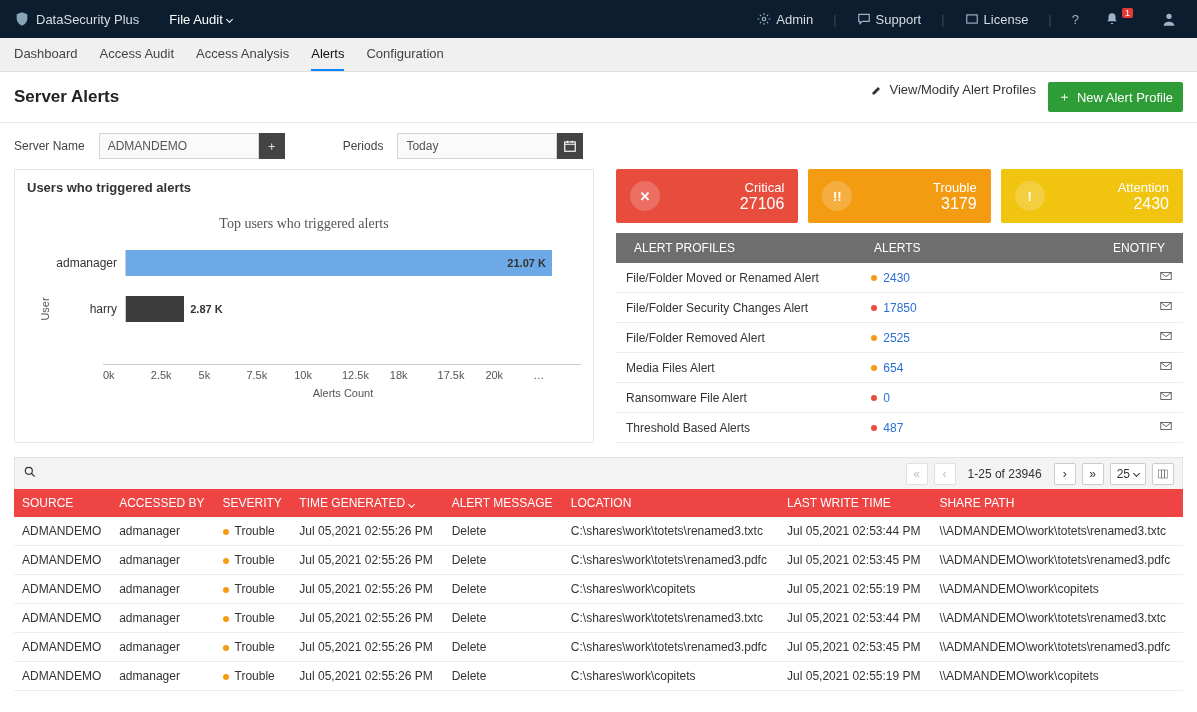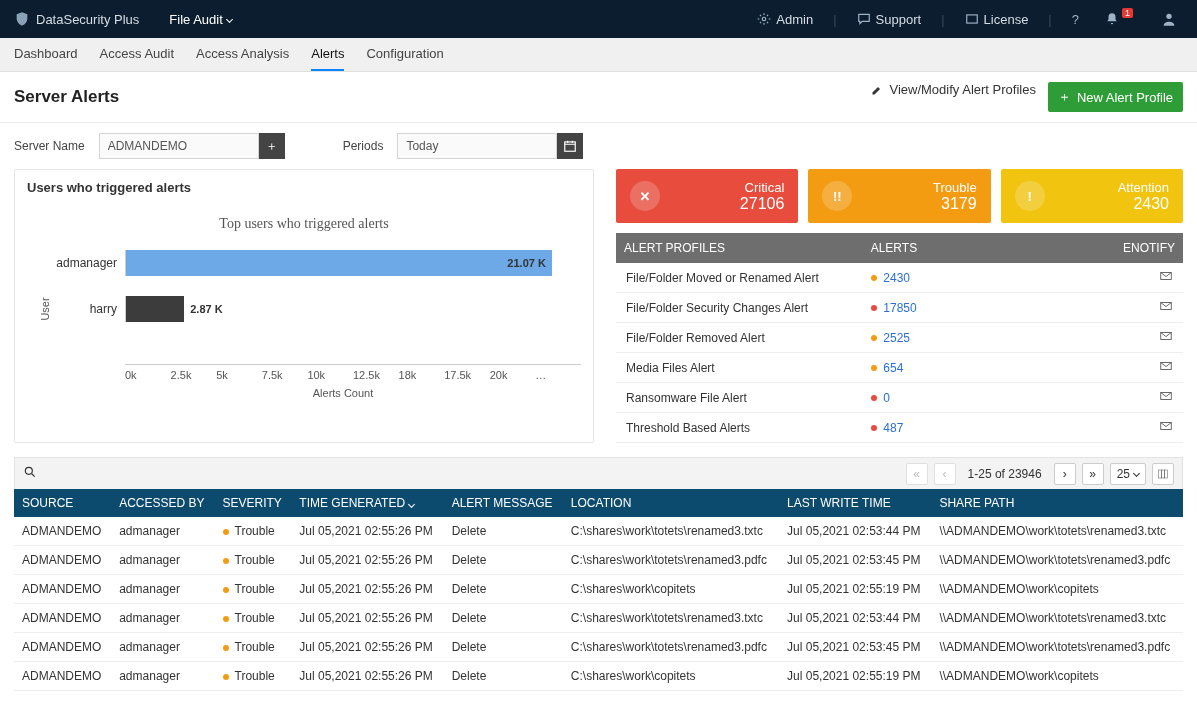--- a/index.html
+++ b/index.html
@@ -30,48 +30,48 @@
 .card-head { padding:10px 12px; font-weight:600; color:#333; font-size:13px; border-bottom:1px solid transparent; }
 .chartwrap { padding:10px 12px 18px; }
 .chart-title { text-align:center; font-size:14px; color:#555; margin-bottom:16px; font-family: Georgia, serif; }
 .hbar-chart { position:relative; height:110px; margin-left:20px; }
 .bar-row { display:flex; align-items:center; margin-bottom:16px; height:30px; }
 .bar-row .blabel { width:78px; text-align:right; padding-right:8px; font-size:12px; color:#333; }
 .bar-row .btrack { flex:1; position:relative; height:26px; border-left:1px solid #ccc; }
 .bar-row .bbar { height:100%; position:relative; }
 .bar-row .bval { position:absolute; right:6px; top:50%; transform:translateY(-50%); font-size:11px; font-weight:600; color:#333; }
 .bar-row.outside .bval { left:100%; right:auto; margin-left:6px; white-space:nowrap; }
-.xaxis { display:flex; margin-left:98px; margin-top:6px; font-size:11px; color:#555; border-top:1px solid #ccc; padding-top:4px; }
+.xaxis { display:flex; margin-left:76px; margin-top:6px; font-size:11px; color:#555; border-top:1px solid #ccc; padding-top:4px; }
 .xaxis span { flex:1; text-align:left; }
 .xaxis-label { text-align:center; font-size:11px; color:#555; margin-top:6px; margin-left:78px;}
 .yaxis-label { position:absolute; left:-14px; top:50%; transform:rotate(-90deg); font-size:11px; color:#555; }
 .statcards { display:flex; gap:10px; }
 .statcard { flex:1; color:#fff; display:flex; align-items:center; padding:10px 14px; height:54px; border-radius:2px; }
 .statcard .icn { width:30px; height:30px; border-radius:50%; display:flex; align-items:center; justify-content:center; background:rgba(255,255,255,0.2); margin-right:auto; font-weight:bold;}
 .statcard .txt { text-align:right; }
 .statcard .txt .t1 { font-size:13px; }
 .statcard .txt .t2 { font-size:16px; font-weight:500; }
 .proftable { margin-top:10px; }
 .proftable .thead { display:flex; background:#6e6e6e; color:#fff; font-size:12px; height:30px; align-items:center; }
-.proftable .thead > div { padding:0 8px; }
+.proftable .thead > div { padding:0 18px; }
 .proftable .trow { display:flex; align-items:center; border-bottom:1px solid #eee; height:30px; font-size:12px; }
 .proftable .trow > div { padding:0 10px; }
 .proftable .c1 { flex:1.6; }
 .proftable .c2 { flex:1; }
 .proftable .c3 { flex:1; text-align:right; }
 .dot { display:inline-block; width:6px; height:6px; border-radius:50%; margin-right:6px; vertical-align:middle; }
 .link-blue { color:#2a6fd6; cursor:pointer; }
 .envicon svg { width:14px; height:14px; }
 .bottom { padding:0 14px 20px; }
 .listbar { display:flex; align-items:center; background:#f3f3f3; border:1px solid #e3e3e3; border-bottom:none; height:32px; padding:0 8px; font-size:12px; }
 .listbar .right { margin-left:auto; display:flex; align-items:center; gap:6px; }
 .pgbtn { width:22px; height:22px; border:1px solid #ccc; background:#fff; display:flex; align-items:center; justify-content:center; cursor:pointer; border-radius:2px;}
 .pgbtn.dis { color:#bbb; border-color:#e0e0e0; }
 .datatable { width:100%; border-collapse:collapse; font-size:12px; }
-.datatable thead th { background:#0c4a6e; color:#fff; text-align:left; font-weight:500; padding:7px 8px; font-size:12px; }
+.datatable thead th { background:#ef4444; color:#fff; text-align:left; font-weight:500; padding:7px 8px; font-size:12px; }
 .datatable tbody td { padding:7px 8px; border-bottom:1px solid #eee; color:#333; }
 .sev-trouble::before { content:''; display:inline-block; width:6px; height:6px; border-radius:50%; background:#f39c12; margin-right:6px; vertical-align:middle; }
 .chev { border:solid currentColor; border-width:0 1px 1px 0; display:inline-block; padding:2px; }
 .chev.down { transform:rotate(45deg); }
 .leftcol { width:580px; }
 .rightcol { flex:1; }
 </style>
 </head>
 <body>
 

